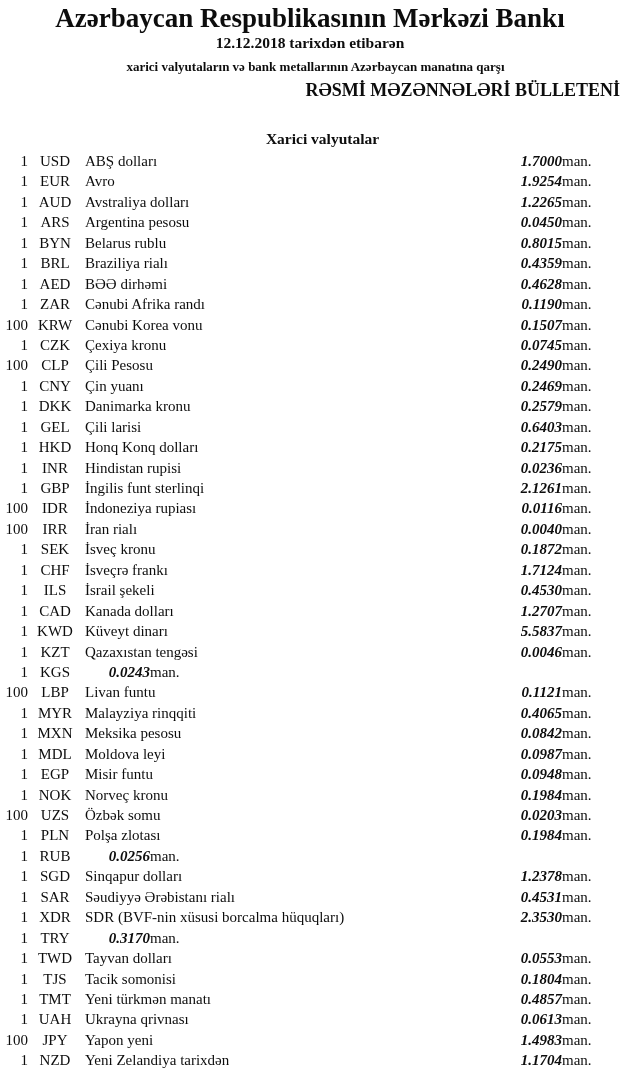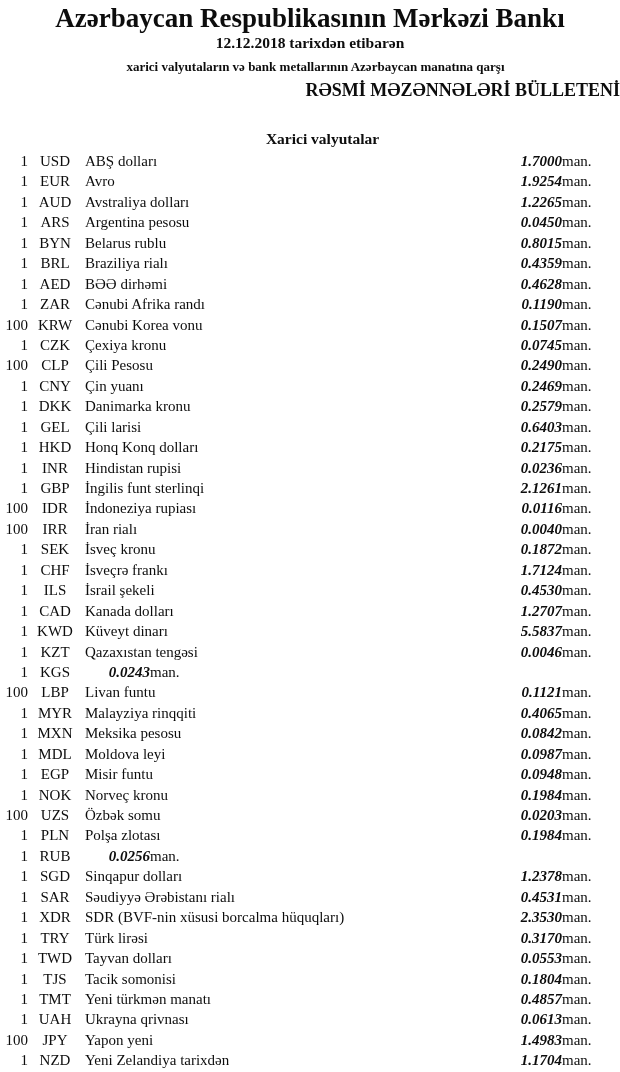--- a/index.html
+++ b/index.html
@@ -404,21 +404,20 @@
     <span class="qty">1</span>
     <span class="code">XDR</span>
     <span class="name">SDR (BVF-nin xüsusi borcalma hüquqları)</span>
     <span class="rate">2.3530</span>
     <span class="unit">man.</span>
   </div>
 
   <div class="row">
     <span class="qty">1</span>
     <span class="code">TRY</span>
-    <span class="name">Türk lirəsi</span>
     <span class="rate">0.3170</span>
     <span class="unit">man.</span>
   </div>
 
   <div class="row">
     <span class="qty">1</span>
     <span class="code">TWD</span>
     <span class="name">Tayvan dolları</span>
     <span class="rate">0.0553</span>
     <span class="unit">man.</span>

